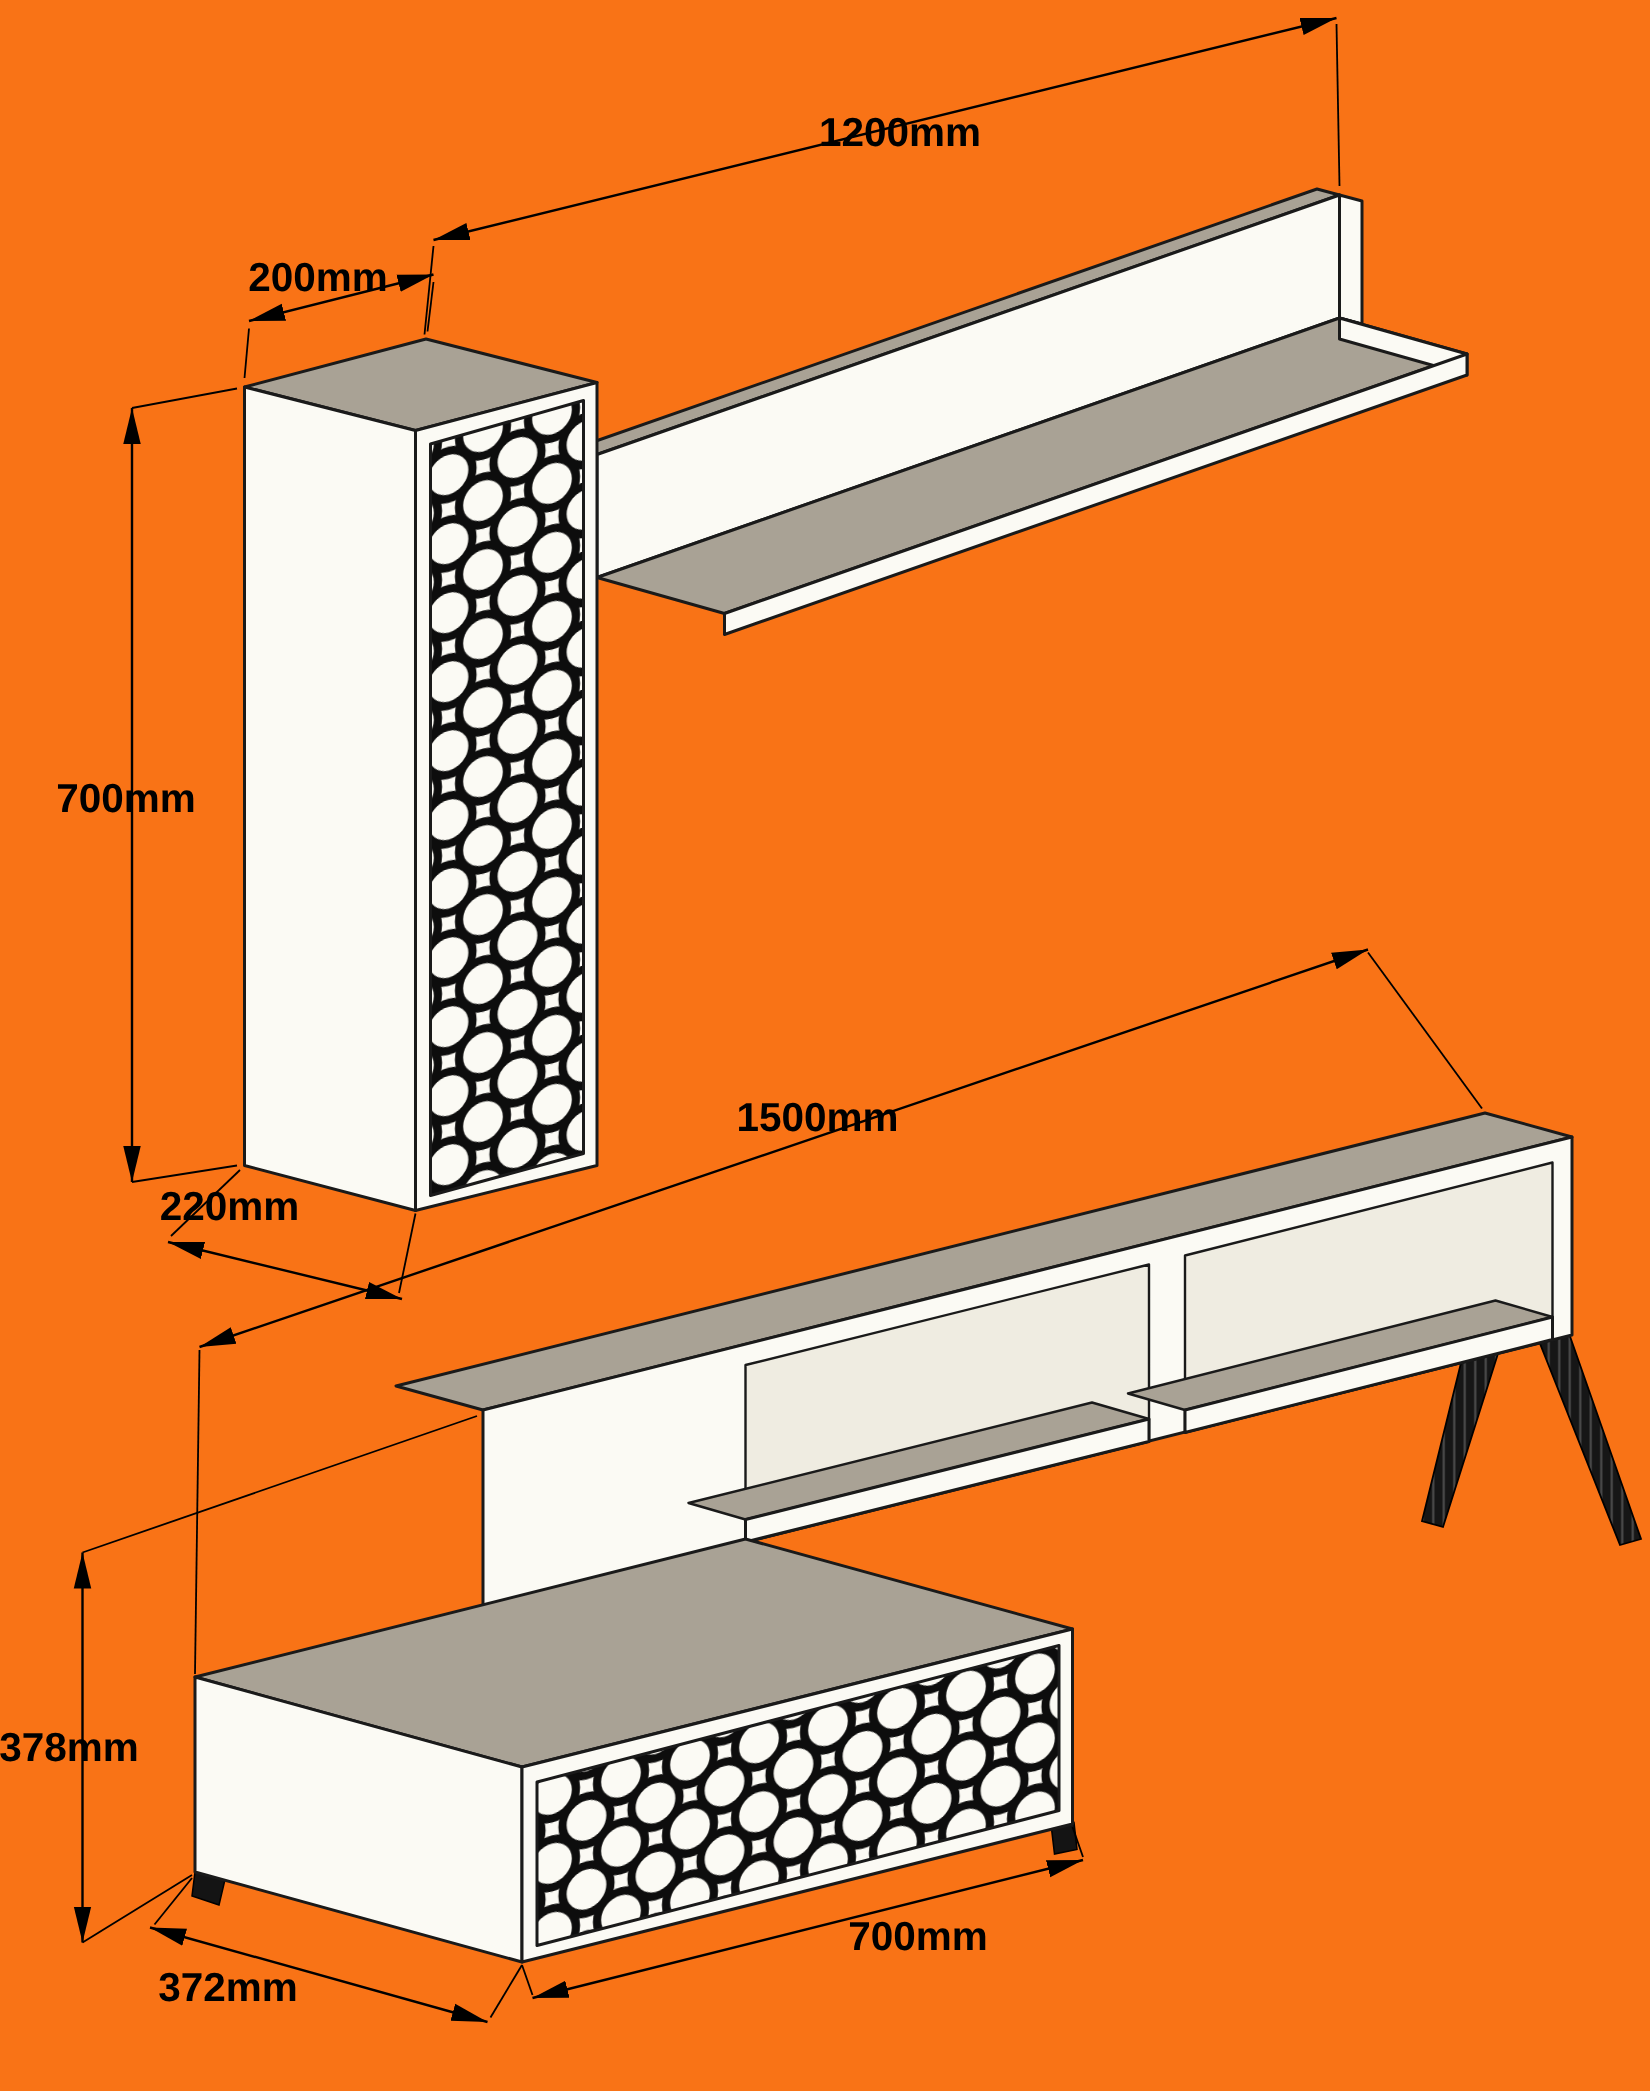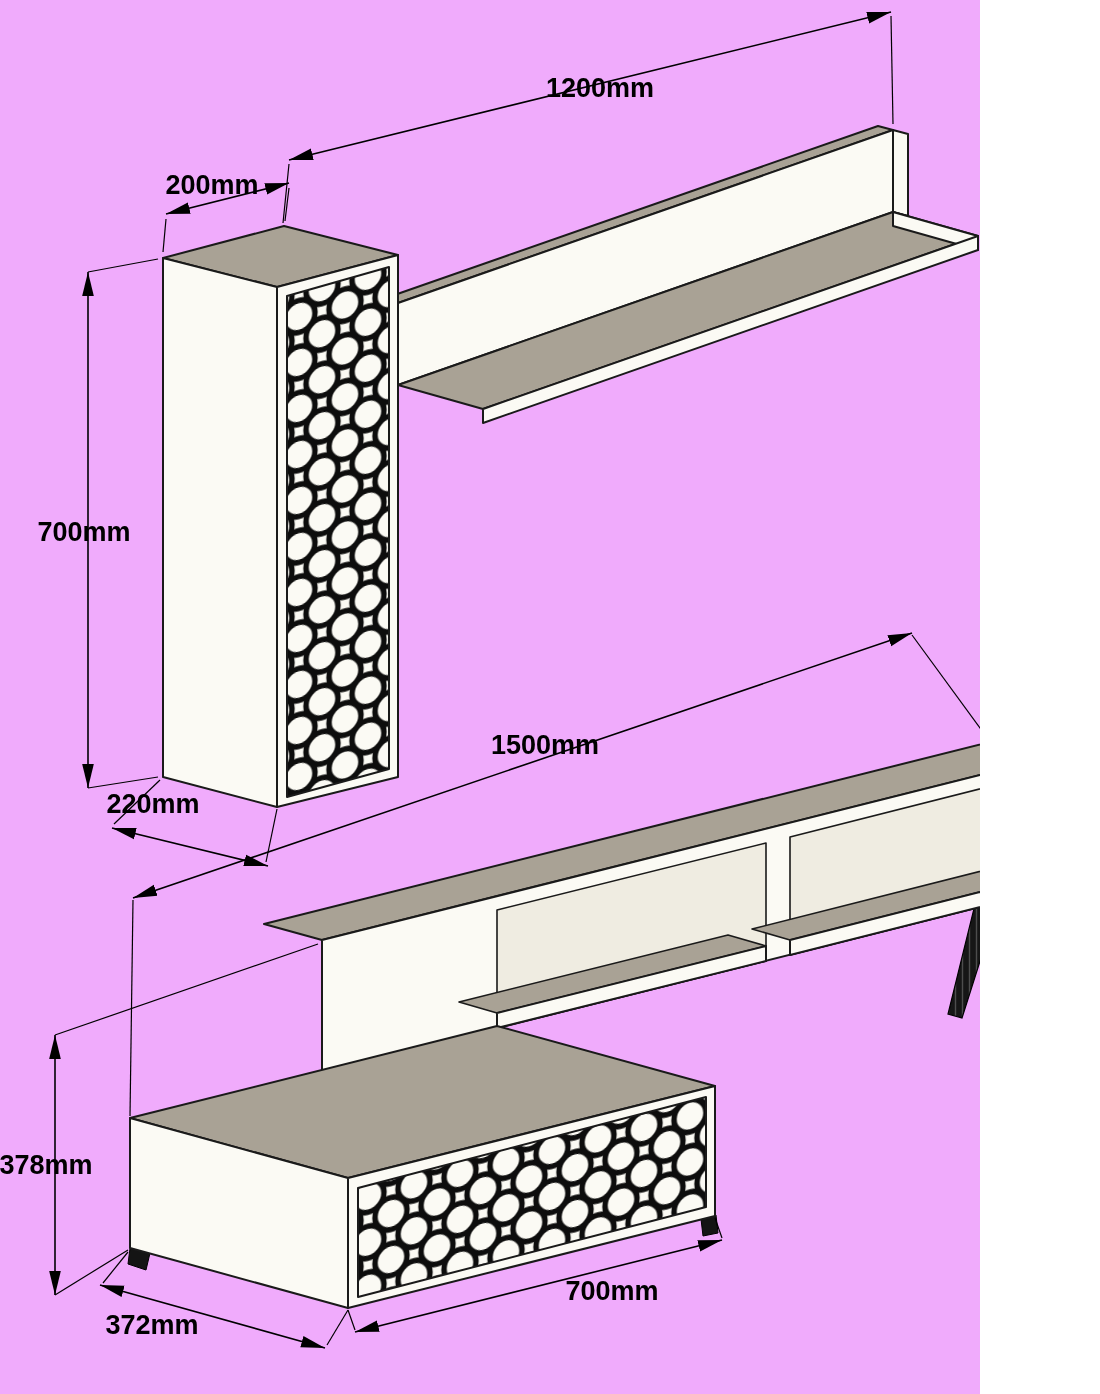--- a/index.html
+++ b/index.html
@@ -2,21 +2,21 @@
 <html style="--surface-top: #a9a295; --surface-front: #fbfaf4; --interior: #efece1; --outline: #1a1a1a;"><head>
 <meta charset="utf-8">
 <style>
   :root{
     --surface-top:#a9a295;
     --surface-front:#fbfaf4;
     --interior:#efece1;
     --outline:#1a1a1a;
   }
   html,body{margin:0;padding:0;background:#ffffff;}
-  .stage{width:980px;height:1394px;background:#f0abfc;position:relative;overflow:hidden;}
+  .stage{width:1100px;height:1394px;background:#f97316;position:relative;overflow:hidden;}
   .face-top{fill:var(--surface-top);stroke:var(--outline);stroke-width:2;stroke-linejoin:round;}
   .face-front{fill:var(--surface-front);stroke:var(--outline);stroke-width:2;stroke-linejoin:round;}
   .face-int{fill:var(--interior);stroke:var(--outline);stroke-width:1.6;stroke-linejoin:round;}
   .face-shelf{fill:var(--surface-top);stroke:var(--outline);stroke-width:1.6;stroke-linejoin:round;}
   .panel-inner{stroke:var(--outline);stroke-width:2;stroke-linejoin:round;}
   .dim-line{stroke:#000;stroke-width:1.6;fill:none;}
   .ext-line{stroke:#000;stroke-width:1.2;fill:none;}
   .dim-text{font:bold 27px "Liberation Sans","DejaVu Sans",sans-serif;fill:#000;text-anchor:middle;}
   .foot{fill:#141414;stroke:#000;stroke-width:1;}
   .leg{stroke:#000;stroke-width:1.2;}

